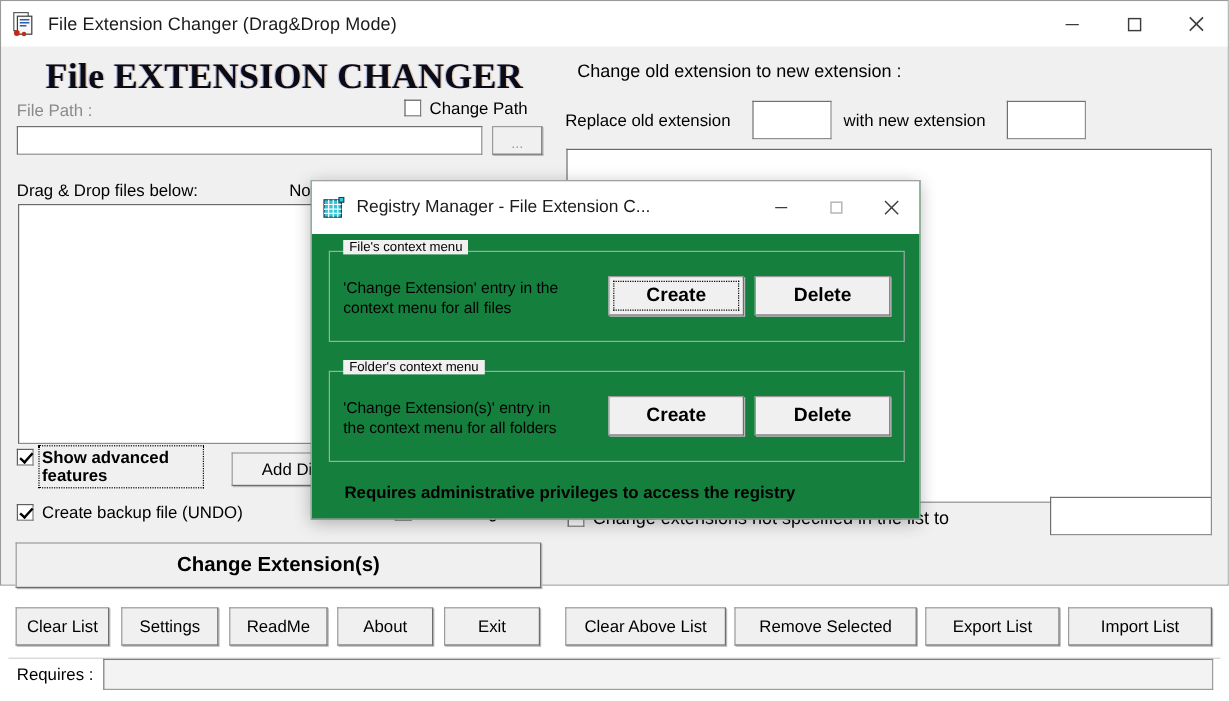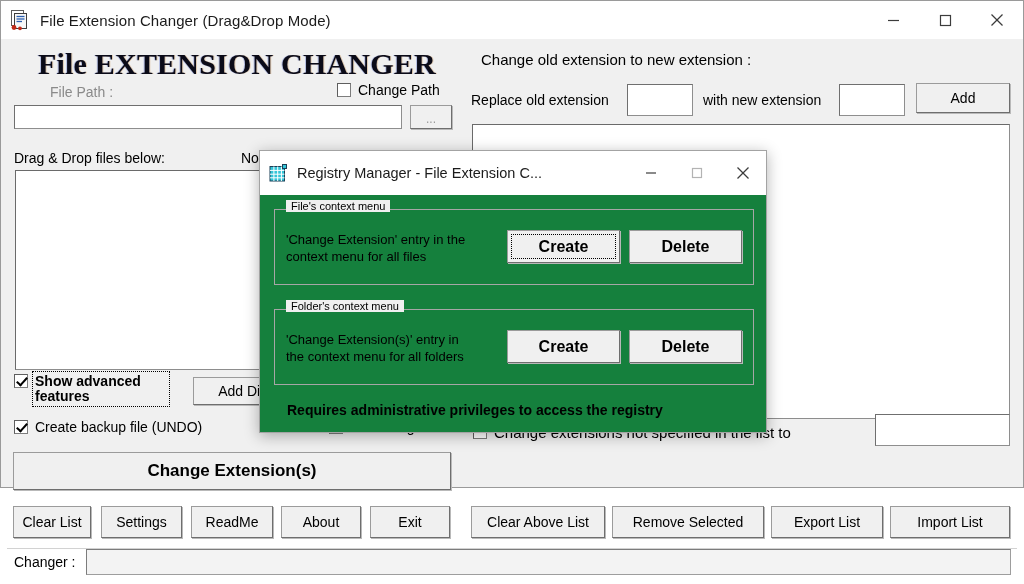--- a/index.html
+++ b/index.html
@@ -245,21 +245,21 @@
             <line x1="12.5" y1="1.5" x2="1.5" y2="12.5" stroke="currentColor" stroke-width="1.3"></line>
           </svg>
       </div>
     </div>
   </div>
 
   <div id="client">
 
     <div id="banner" style="left:37px; top:8px;text-align:center;">File EXTENSION CHANGER</div>
 
-    <div class="lbl gray" style="left:13px; top:45px;margin-left:36px;">File Path :</div>
+    <div class="lbl gray" style="left:13px; top:45px;">File Path :</div>
 
     <div class="cb" style="left:336px; top:44px;">
       <span class="box"></span>
       <span class="ctext">Change Path</span>
     </div>
 
     <input class="tbox" type="text" style="left: 13px; top: 66px; width: 388px; height: 24px; padding: 0px 4px; font-size: 13px; font-family: &quot;Liberation Sans&quot;, sans-serif;" value="">
 
     <div class="btn" style="left:409px; top:66px; width:42px; height:24px; color:#9a9a9a; font-size:12px; align-items:flex-end; padding-bottom:2px;">...</div>
 
@@ -292,21 +292,20 @@
     <div class="lbl" style="left:480px; top:12px; font-size:15px;">Change old extension to new extension :</div>
 
     <div class="lbl" style="left:470px; top:53px;">Replace old extension</div>
 
     <input class="tbox" type="text" style="left: 626px; top: 45px; width: 66px; height: 32px; padding: 0px 4px; font-size: 13px; font-family: &quot;Liberation Sans&quot;, sans-serif;" value="">
 
     <div class="lbl" style="left:702px; top:53px;">with new extension</div>
 
     <input class="tbox" type="text" style="left: 838px; top: 45px; width: 66px; height: 32px; padding: 0px 4px; font-size: 13px; font-family: &quot;Liberation Sans&quot;, sans-serif;" value="">
 
-    <div class="btn" style="left:915px; top:44px; width:94px; height:30px;">Add</div>
 
     <div class="listbox" style="left:471px; top:85px; width:538px; height:295px;"></div>
 
     <div class="cb" style="left:472px; top:386px;">
       <span class="box"></span>
       <span class="ctext" style="font-size:15px;">Change extensions not specified in the list to</span>
     </div>
 
     <input class="tbox" type="text" style="left: 874px; top: 375px; width: 135px; height: 32px; padding: 0px 4px; font-size: 13px; font-family: &quot;Liberation Sans&quot;, sans-serif;" value="">
 
@@ -316,21 +315,21 @@
     <div class="btn" style="left:190px; top:467px; width:82px; height:32px;">ReadMe</div>
     <div class="btn" style="left:280px; top:467px; width:80px; height:32px;">About</div>
     <div class="btn" style="left:369px; top:467px; width:80px; height:32px;">Exit</div>
 
     <div class="btn" style="left:470px; top:467px; width:134px; height:32px;">Clear Above List</div>
     <div class="btn" style="left:611px; top:467px; width:152px; height:32px;">Remove Selected</div>
     <div class="btn" style="left:770px; top:467px; width:112px; height:32px;">Export List</div>
     <div class="btn" style="left:889px; top:467px; width:120px; height:32px;">Import List</div>
 
     <div id="statusbar-sep" style="left:6px; right:6px; top:509px;"></div>
-    <div class="lbl" style="left:13px; top:515px;">Changer :</div>
+    <div class="lbl" style="left:13px; top:515px;">Requires :</div>
     <div id="progress-bar" style="left:85px; top:510px; width:925px; height:26px;">
       
     </div>
 
   </div>
 </div>
 
 <div id="dialog">
 
   <div id="dlg-title-bar">

